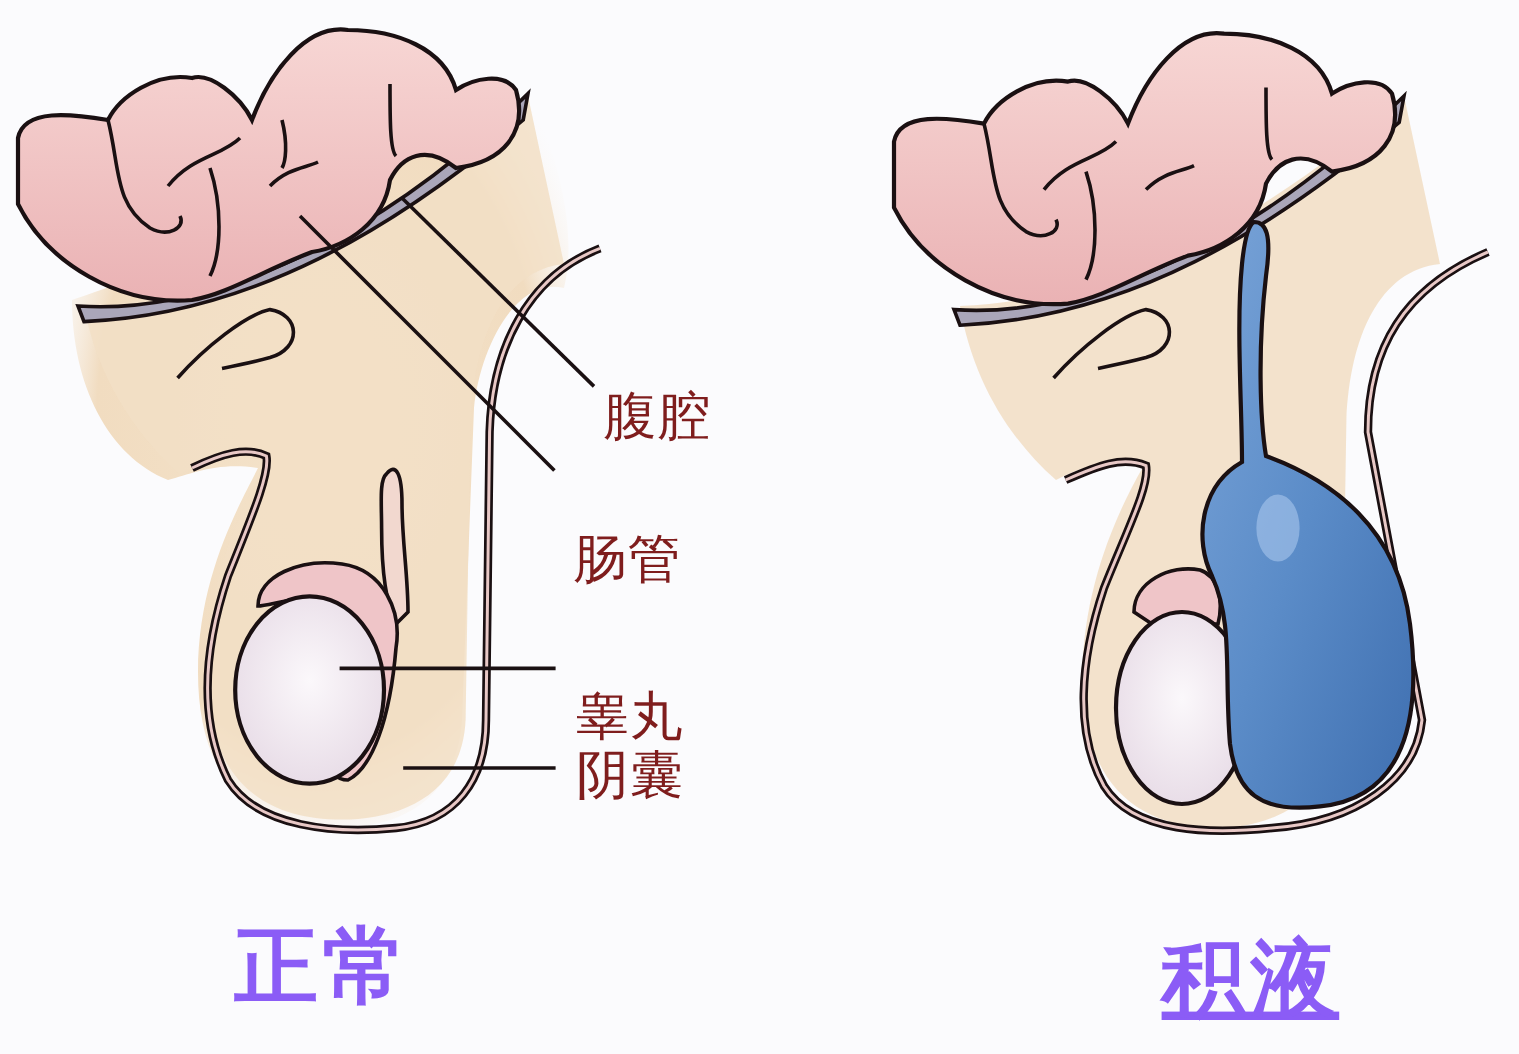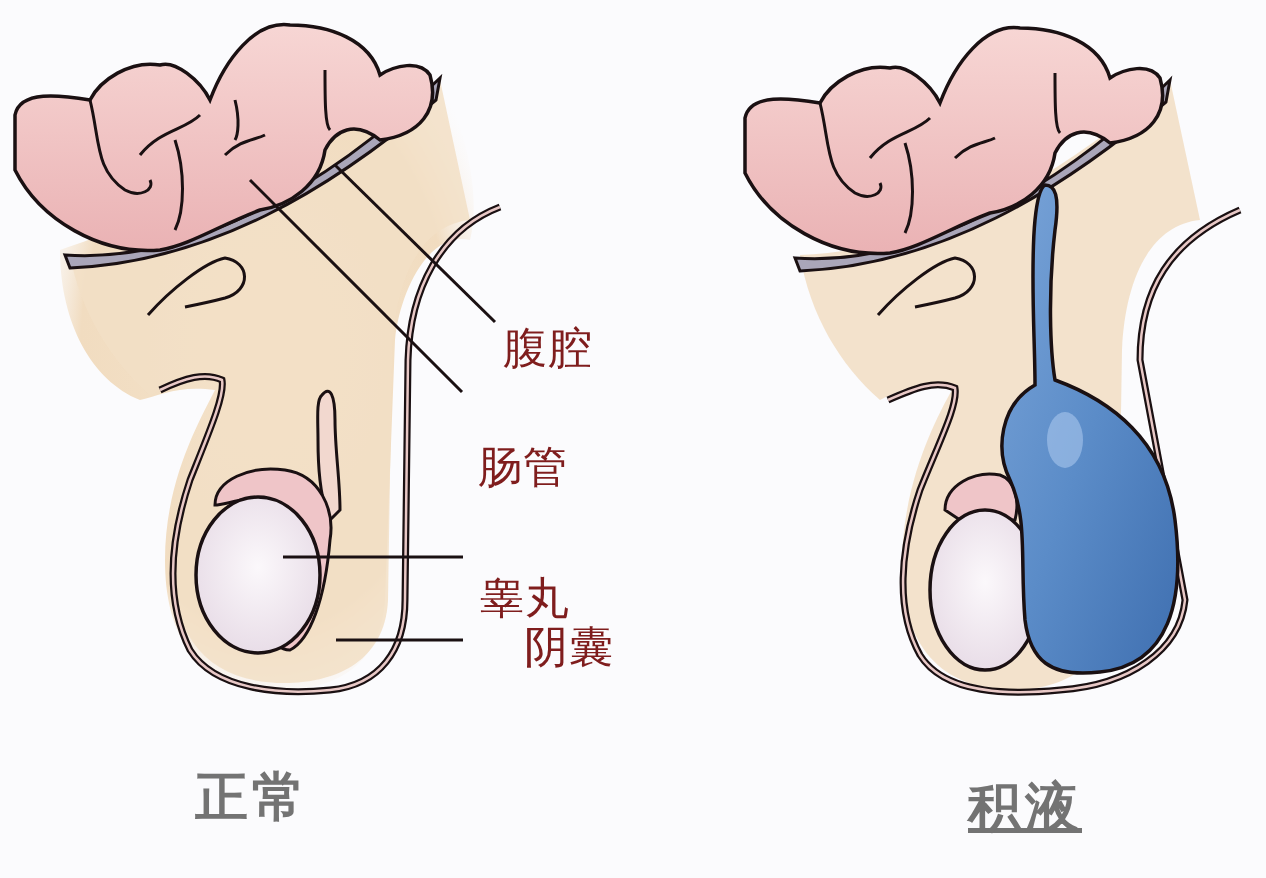--- a/index.html
+++ b/index.html
@@ -1,20 +1,20 @@
 <!DOCTYPE html>
 <html><head>
 <meta charset="utf-8">
 <style>
   html, body { margin: 0; padding: 0; background: #fbfbfd; }
   body { width: 1266px; height: 878px; position: relative; overflow: hidden;
          font-family: "DejaVu Sans", "Liberation Sans", sans-serif; }
   .canvas { position: absolute; left: 0; top: 0; width: 1266px; height: 878px; }
   .label { position: absolute; color: #7f1d1d; font-size: 44px; letter-spacing: 1px; line-height: 1; }
-  .caption { position: absolute; color: #737373; font-size: 53px; font-weight: bold; letter-spacing: 4px; line-height: 1; }
+  .caption { position: absolute; color: #8b5cf6; font-size: 70px; font-weight: bold; letter-spacing: 4px; line-height: 1; }
 </style>
 </head>
 <body>
 
 <svg class="canvas" viewBox="0 0 1266 878" xmlns="http://www.w3.org/2000/svg">
   <defs>
     <radialGradient id="tissueGrad" cx="0.5" cy="0.45" r="0.6">
       <stop offset="0" stop-color="#f4e3cb"></stop>
       <stop offset="0.75" stop-color="#f1dcc0"></stop>
       <stop offset="1" stop-color="#fbf7f2" stop-opacity="0"></stop>
@@ -120,16 +120,16 @@
              C1110,400 1165,440 1175,520 C1185,600 1170,665 1100,672
              C1050,678 1030,660 1025,620 C1020,560 1028,520 1010,480
              C995,450 1000,405 1035,385 C1035,340 1030,270 1035,220 C1037,200 1040,188 1045,185 Z" fill="url(#fluidGrad)" stroke="#1a1012" stroke-width="3.5"></path>
     <ellipse cx="1065" cy="440" rx="18" ry="28" fill="#a9c7ec" opacity="0.6"></ellipse>
   </g>
 </svg>
 
 <div class="label" style="left:503px; top:326px;">腹腔</div>
 <div class="label" style="left:478px; top:408px;margin-top:37px;">肠管</div>
 <div class="label" style="left:480px; top:576px;">睾丸</div>
-<div class="label" style="left:480px; top:625px;margin-left:44px;">阴囊</div>
+<div class="label" style="left:480px; top:625px;">阴囊</div>
 
 <div class="caption" style="left:195px; top:770px;">正常</div>
 <div class="caption" style="left:968px; top:780px;text-decoration:underline;">积液</div>
 
 </body></html>

